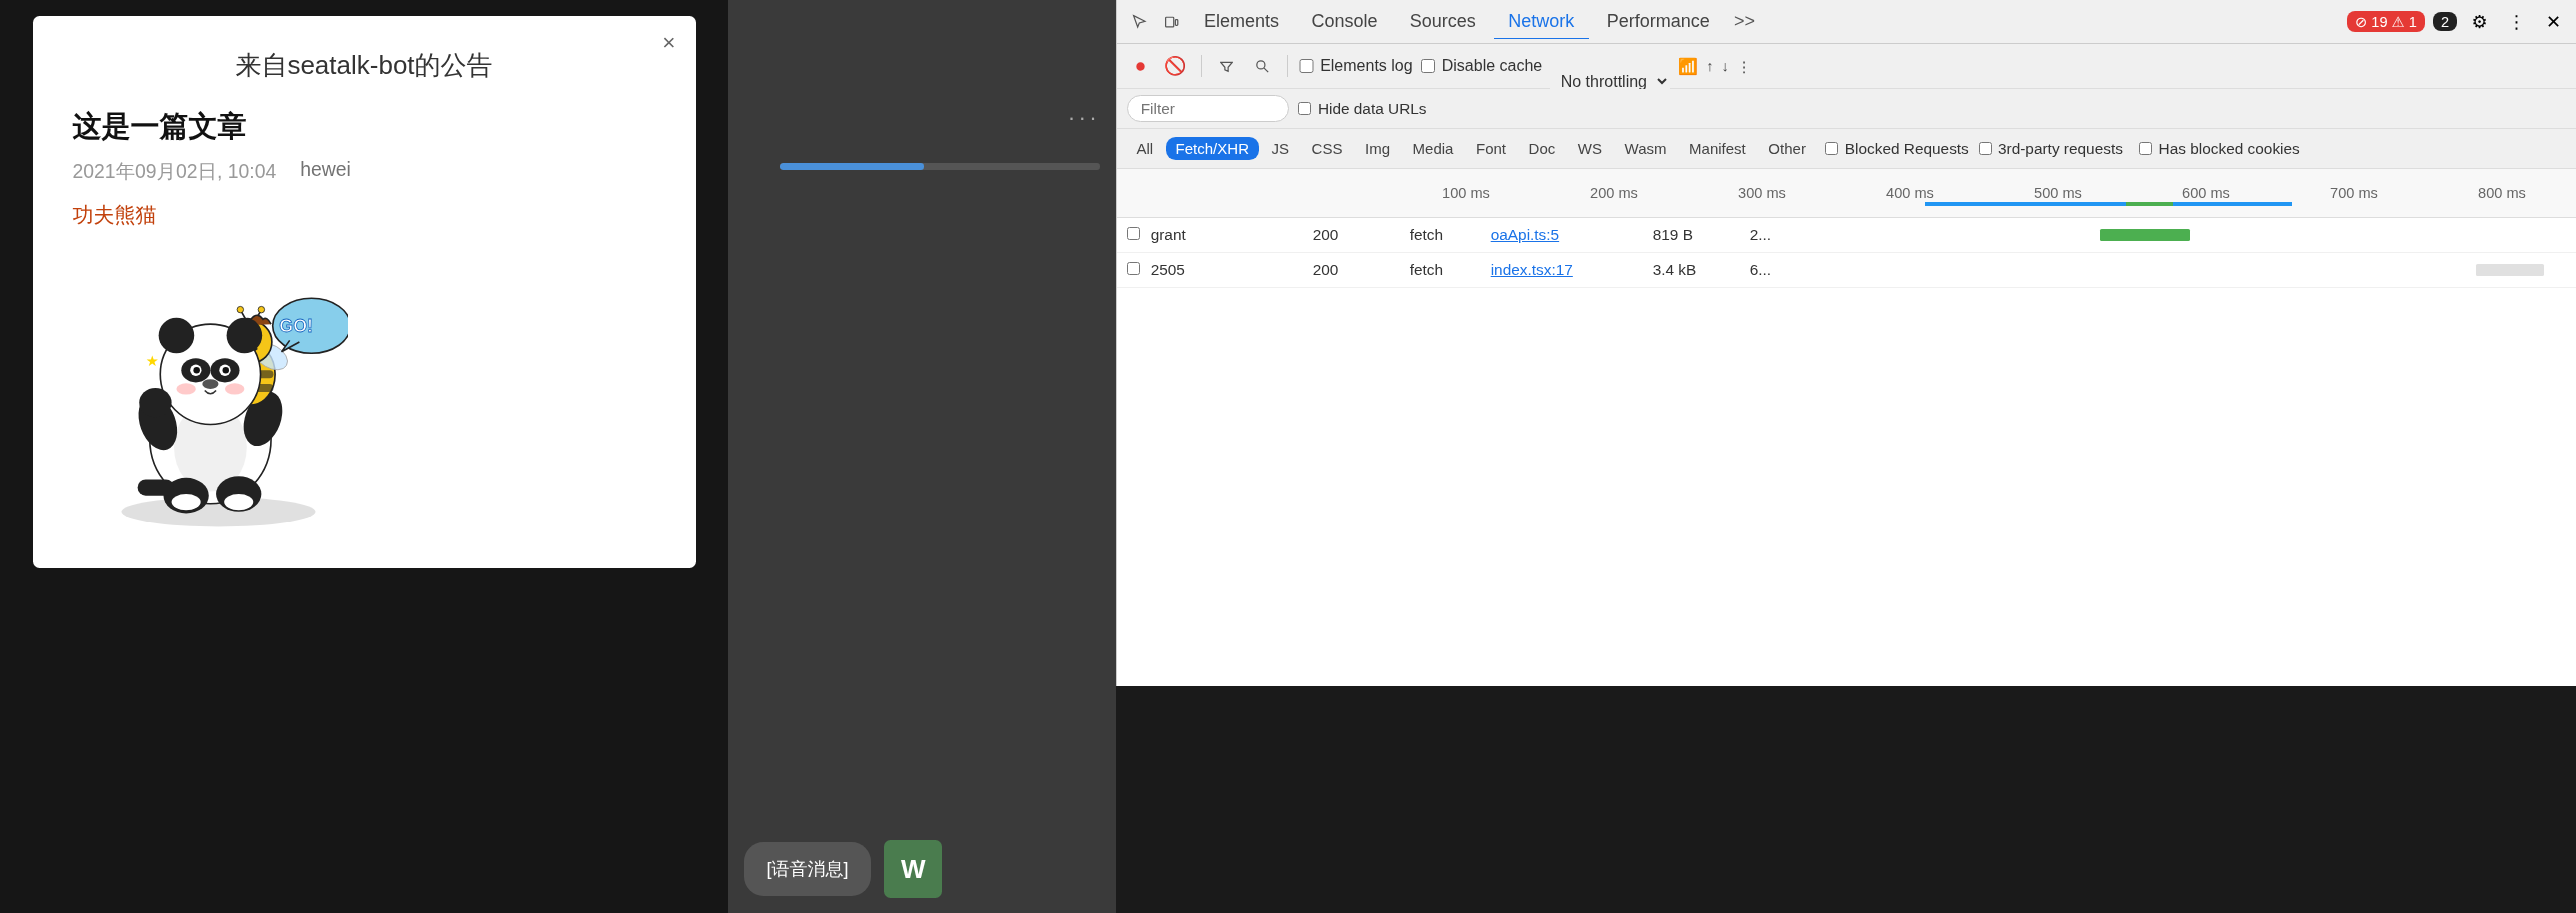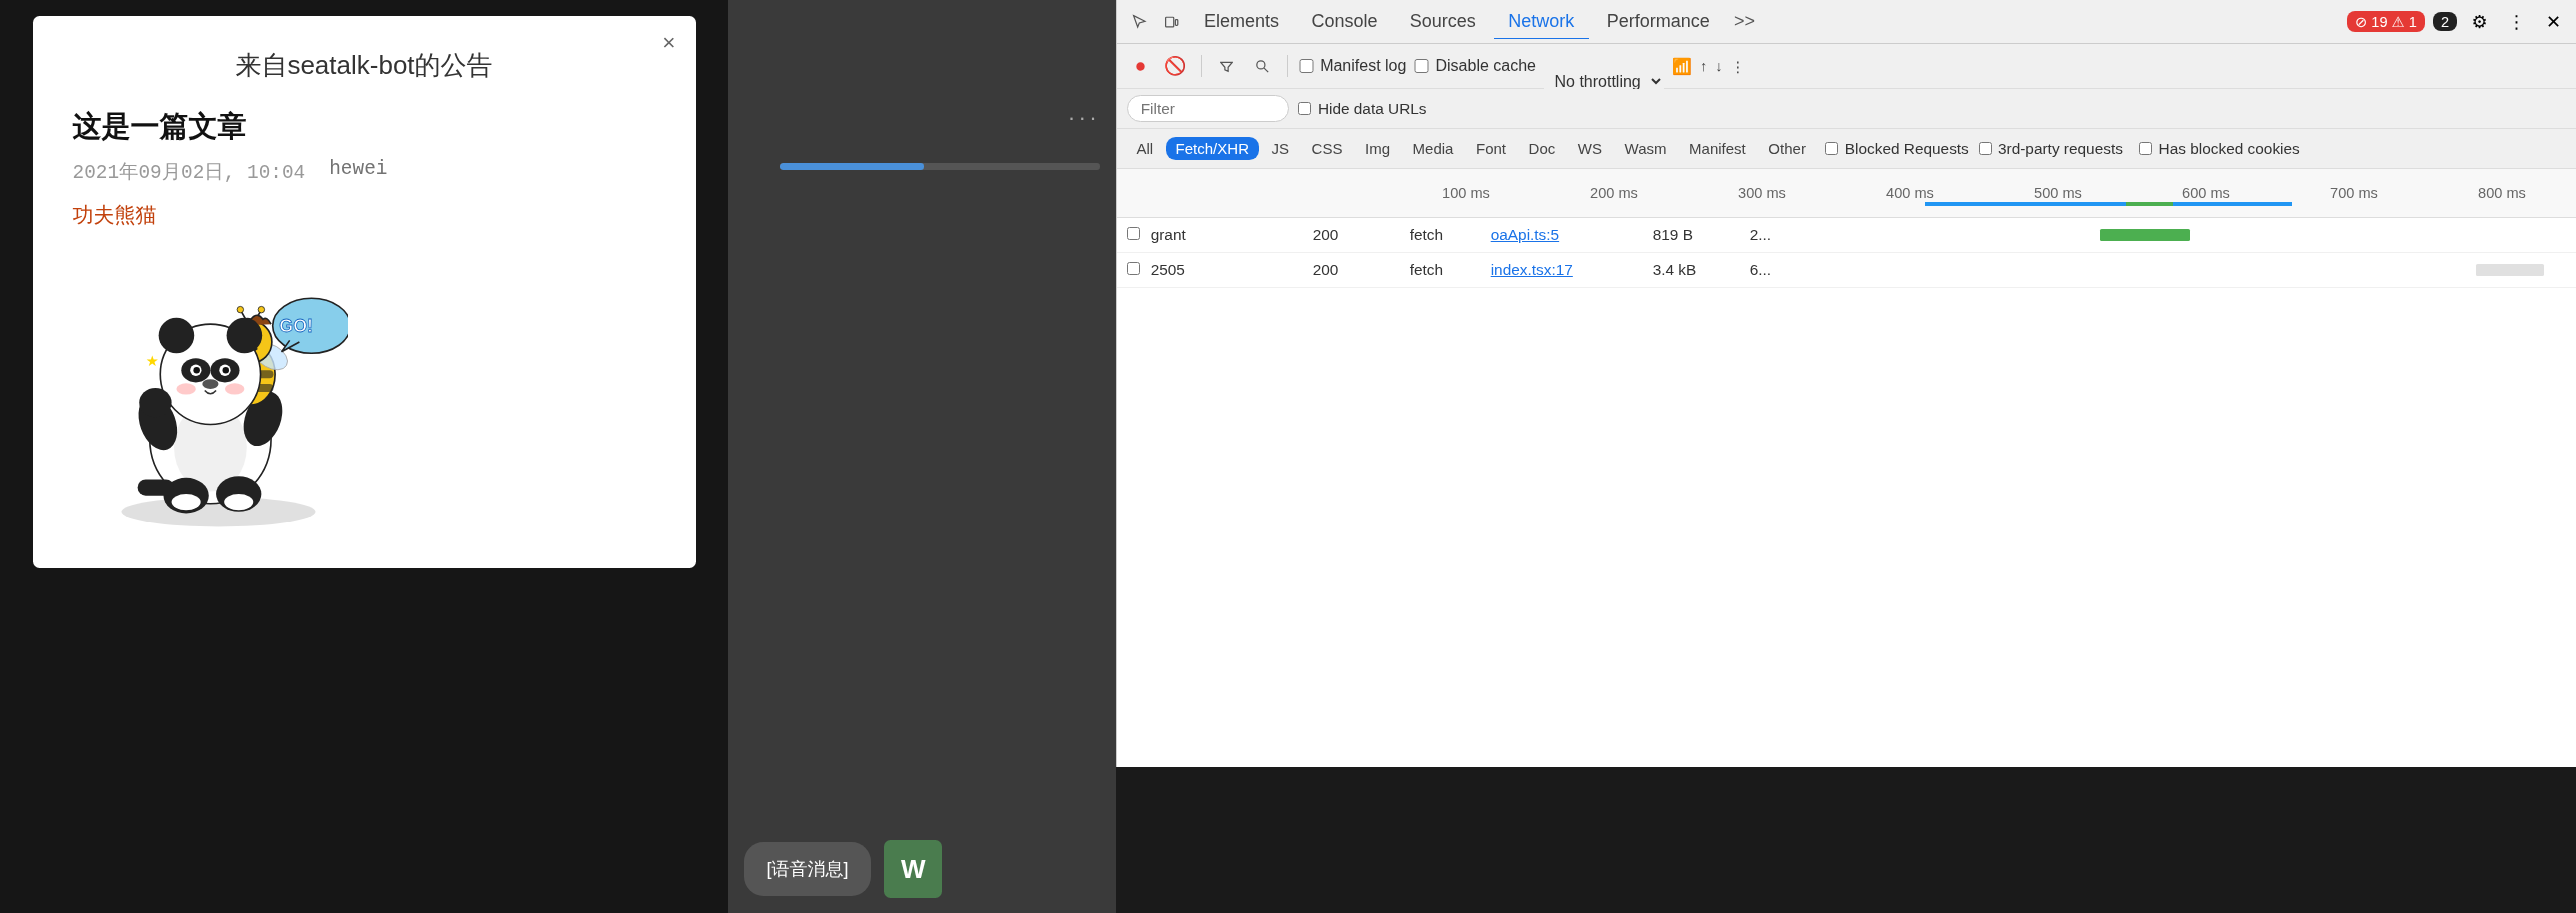--- a/index.html
+++ b/index.html
@@ -69,21 +69,20 @@
       color: #111;
       margin-bottom: 11.3px;
     }
 
     .article-meta {
       font-size: 19.4px;
       color: #999;
       margin-bottom: 16px;
       display: flex;
       gap: 24px;
-      font-family: Liberation Mono, monospace;
     }
 
     .article-meta .author {
       color: #737373;
     }
 
     .article-desc {
       font-size: 21px;
       color: #c2410c;
       margin-bottom: 24px;
@@ -177,21 +176,21 @@
       font-weight: 700;
       cursor: pointer;
       display: flex;
       align-items: center;
       justify-content: center;
     }
 
     
     .devtools-panel {
       flex: 1;
-      height: 767px;
+      height: 686px;
       background: #e5e5e5;
       display: flex;
       flex-direction: column;
       border-left: 0.8px solid #ccc;
       font-size: 18px;
     }
 
     
     .devtools-tabs {
       display: flex;
@@ -702,21 +701,21 @@
     </button>
     <button class="toolbar-btn">
       <svg width="13" height="13" viewBox="0 0 16 16">
           <circle cx="6" cy="6" r="5" fill="none" stroke="#555" stroke-width="1.5"></circle>
           <line x1="10" y1="10" x2="15" y2="15" stroke="#555" stroke-width="1.5"></line>
         </svg>
     </button>
     <div class="toolbar-separator"></div>
     <label class="checkbox-label">
       <input type="checkbox" style="">
-      <span>Manifest log</span>
+      <span>Elements log</span>
     </label>
     <label class="checkbox-label">
       <input type="checkbox" style="">
       <span>Disable cache</span>
     </label>
     <select class="throttle-select">
       <option>No throttling</option>
     </select>
     <span class="wifi-icon">📶</span>
     <span class="upload-icon">↑</span>

